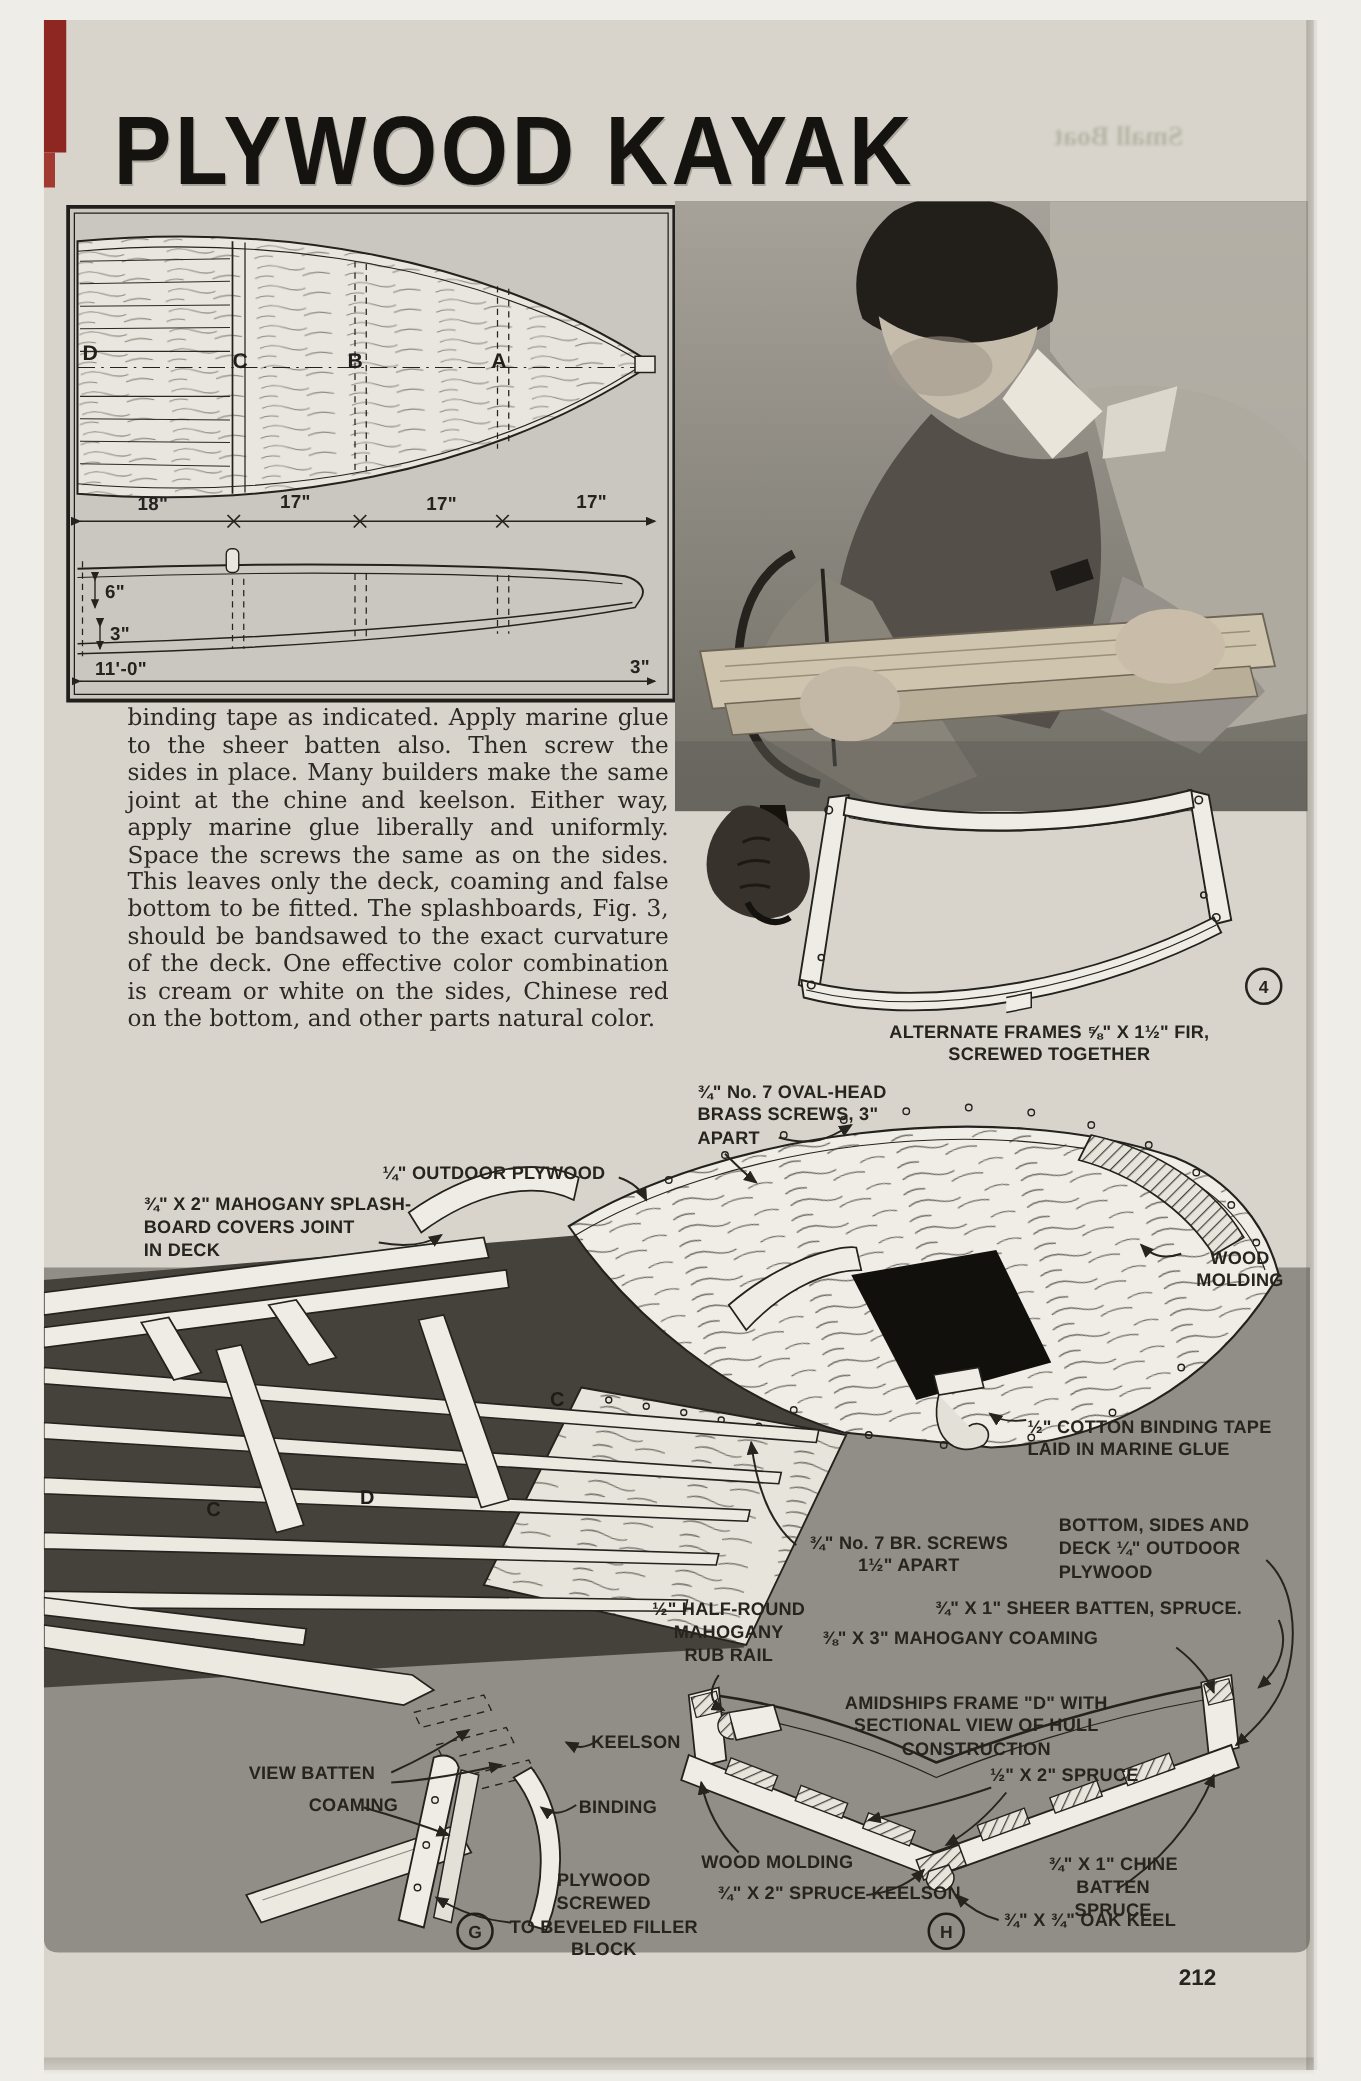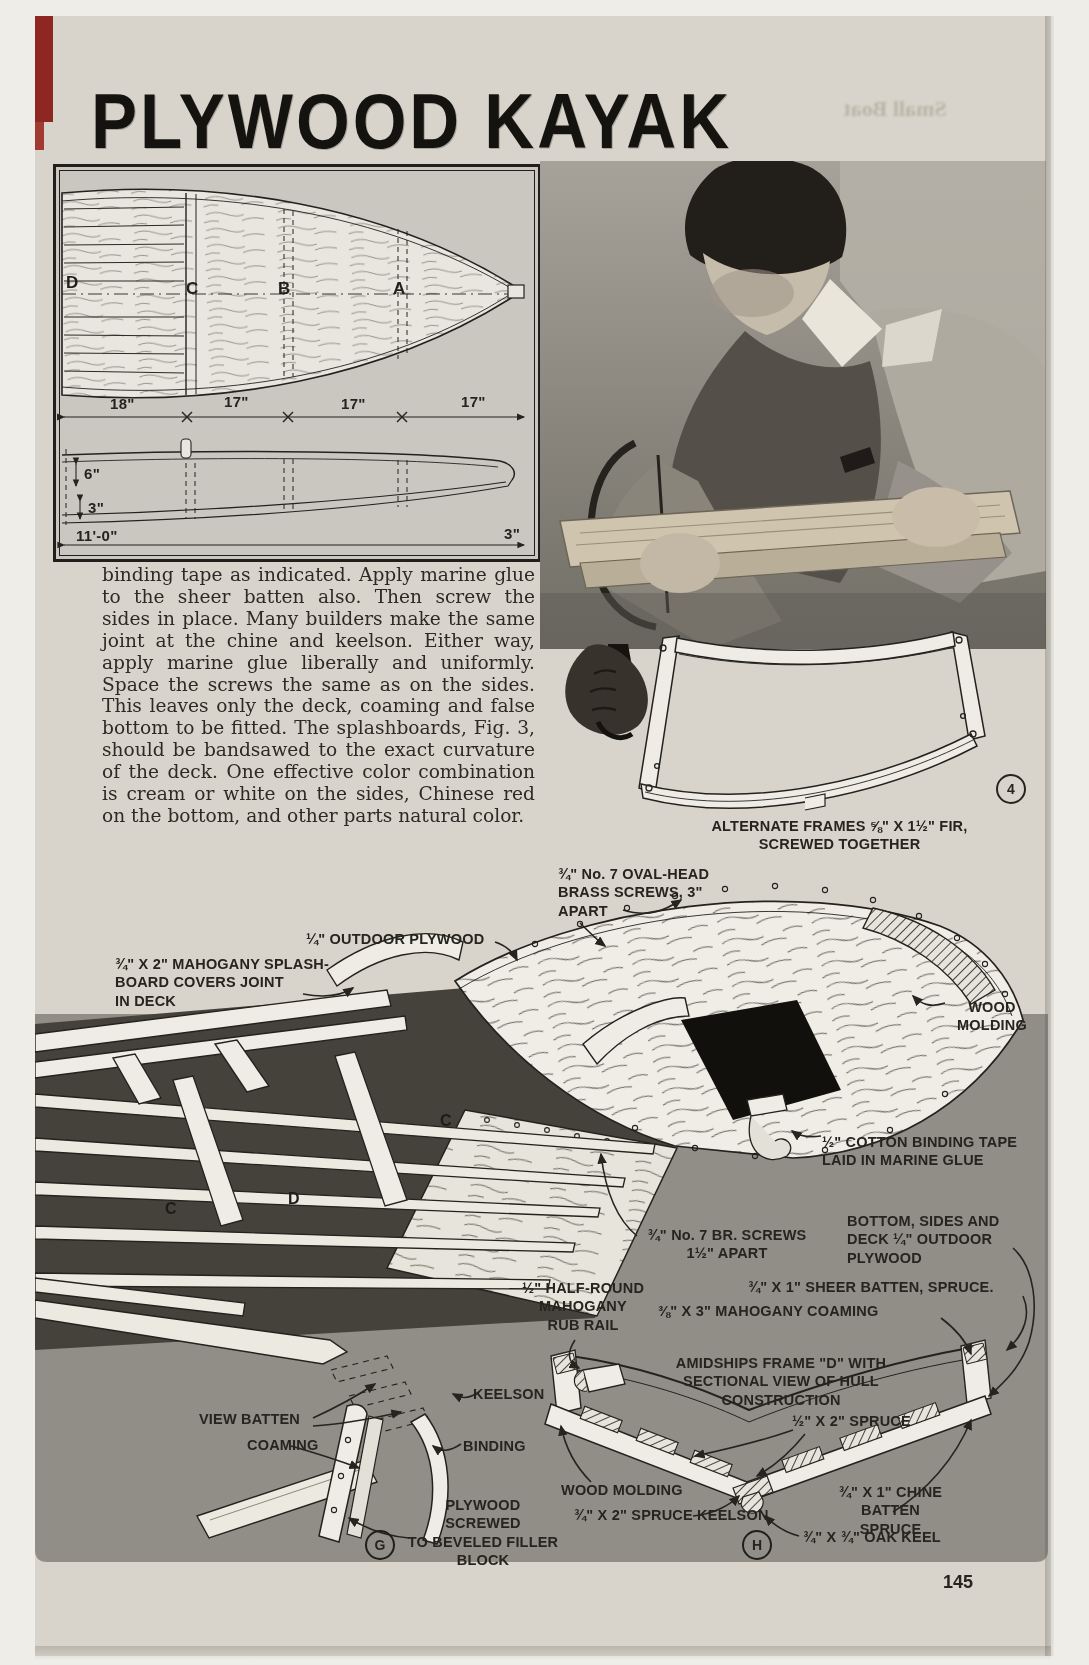--- a/index.html
+++ b/index.html
@@ -415,17 +415,17 @@
 SCREWED
 TO BEVELED FILLER
 BLOCK</div>
   <div class="lbl ctr" style="left:773px;top:1467px;width:165px">¾" X 1" CHINE BATTEN
 SPRUCE</div>
   <div class="lbl" style="left:768px;top:1512px">¾" X ¾" OAK KEEL</div>
 
   <div class="circ" style="left:330px;top:1514px;border-color:#1f1e1a">G</div>
   <div class="circ" style="left:707px;top:1514px;border-color:#1f1e1a">H</div>
 
-  <div class="pagenum">145</div>
+  <div class="pagenum">212</div>
 
   <div class="paper-edge-r"></div>
   <div class="paper-edge-b"></div>
 </div>
 
 </body></html>

